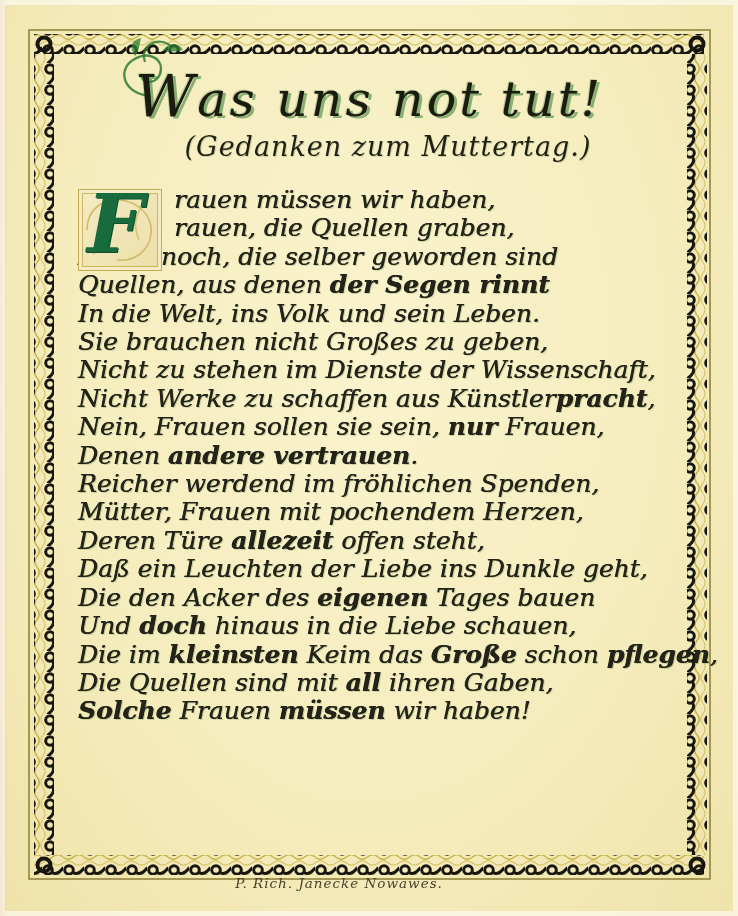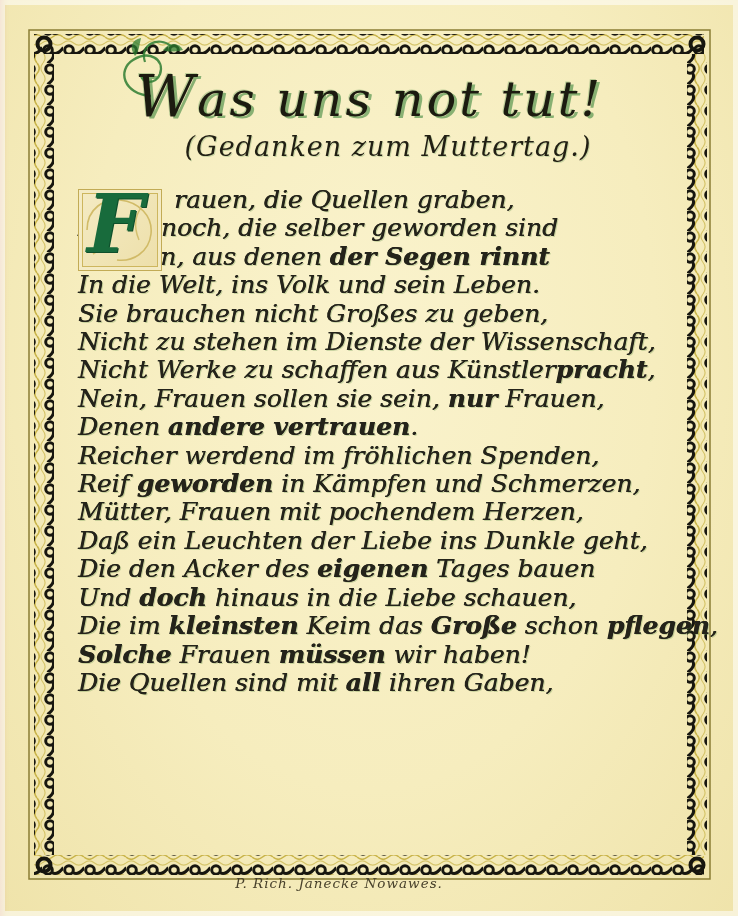--- a/index.html
+++ b/index.html
@@ -103,35 +103,36 @@
   <main class="poem">
     <div class="dropcap-box">
       <svg class="dropcap-filigree" width="82" height="80" viewBox="0 0 82 80">
         <path d="M8,40 C8,18 26,8 41,10 C60,12 74,26 72,44 C70,62 54,72 38,70" fill="none" stroke="#cdb65e" stroke-width="1.6" opacity="0.9"></path>
         <path d="M14,64 C26,58 30,44 24,30" fill="none" stroke="#cdb65e" stroke-width="1.4" opacity="0.8"></path>
         <path d="M66,14 C56,22 54,36 60,50" fill="none" stroke="#cdb65e" stroke-width="1.4" opacity="0.8"></path>
       </svg>
       <span class="dropcap-letter">F</span>
     </div>
     <div id="poem-lines">
+        <div class="poem-line indent"><span>rauen müssen wir haben,</span></div>
         <div class="poem-line indent"><span>rauen, die Quellen graben,</span></div>
         <div class="poem-line"><span class="b">Mehr</span><span> noch, die selber geworden sind</span></div>
         <div class="poem-line"><span>Quellen, aus denen </span><span class="b">der Segen rinnt</span></div>
         <div class="poem-line"><span>In die Welt, ins Volk und sein Leben.</span></div>
         <div class="poem-line"><span>Sie brauchen nicht Großes zu geben,</span></div>
         <div class="poem-line"><span>Nicht zu stehen im Dienste der Wissenschaft,</span></div>
         <div class="poem-line"><span>Nicht Werke zu schaffen aus Künstler</span><span class="b">pracht</span><span>,</span></div>
         <div class="poem-line"><span>Nein, Frauen sollen sie sein, </span><span class="b">nur</span><span> Frauen,</span></div>
         <div class="poem-line"><span>Denen </span><span class="b">andere vertrauen</span><span>.</span></div>
         <div class="poem-line"><span>Reicher werdend im fröhlichen Spenden,</span></div>
-        <div class="poem-line"><span>Reif </span><span class="b">geworden</span><span> in Kämpfen und Schmerzen,</span></div>
         <div class="poem-line"><span>Mütter, Frauen mit pochendem Herzen,</span></div>
+        <div class="poem-line"><span>Deren Türe </span><span class="b">allezeit</span><span> offen steht,</span></div>
         <div class="poem-line"><span>Daß ein Leuchten der Liebe ins Dunkle geht,</span></div>
         <div class="poem-line"><span>Die den Acker des </span><span class="b">eigenen</span><span> Tages bauen</span></div>
         <div class="poem-line"><span>Und </span><span class="b">doch</span><span> hinaus in die Liebe schauen,</span></div>
         <div class="poem-line"><span>Die im </span><span class="b">kleinsten</span><span> Keim das </span><span class="b">Große</span><span> schon </span><span class="b">pflegen</span><span>,</span></div>
+        <div class="poem-line"><span>Die Quellen sind mit </span><span class="b">all</span><span> ihren Gaben,</span></div>
         <div class="poem-line"><span class="b">Solche</span><span> Frauen </span><span class="b">müssen</span><span> wir haben!</span></div>
-        <div class="poem-line"><span>Die Quellen sind mit </span><span class="b">all</span><span> ihren Gaben,</span></div>
       </div>
   </main>
 
   <div class="signature">P. Rich. Janecke Nowawes.</div>
 </div>
 
 </body></html>

